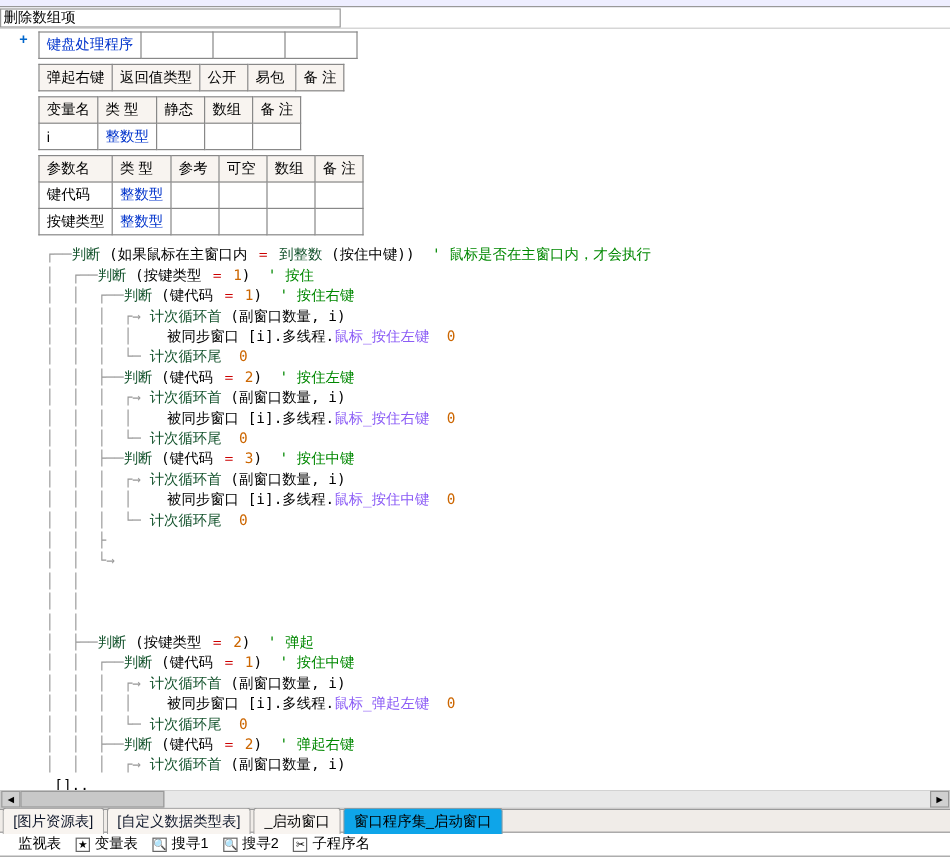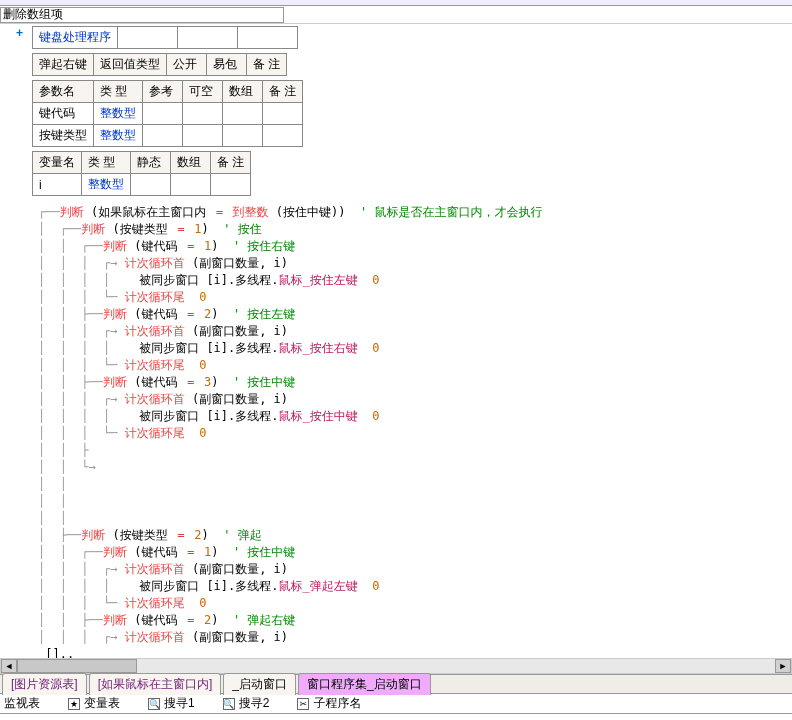--- a/index.html
+++ b/index.html
@@ -7,31 +7,31 @@
 .topborder{border-bottom:1px solid #999;height:6px;background:#eef}
 .inputbar{height:18px;display:flex;align-items:center;border-bottom:1px solid #ccc}
 .inputbar input{width:284px;height:16px;font-size:12px;border:1px solid #999;padding:0 2px}
 .plus{color:#0066cc;font-weight:bold;padding:0 8px;cursor:pointer}
 .main{padding-left:32px;padding-top:2px;height:636px;overflow:auto}
 table{border-collapse:collapse;margin-bottom:4px}
 table td,table th{border:1px solid #888;padding:2px 6px;font-size:12px;font-weight:normal;text-align:left;height:18px;min-width:40px}
 table th{background:#f8f4f0}
 .link{color:#0033cc;cursor:pointer}
 .tree{font-family:SimSun,monospace;font-size:12px;line-height:17px;white-space:pre;padding-left:6px;padding-top:4px}
-.t-kw{color:#ef4444}
+.t-kw{color:#14532d}
 .t-op{color:#cc0000}
 .t-com{color:#008800}
 .t-num{color:#cc6600}
-.t-red{color:#be185d}
+.t-red{color:#8b5cf6}
 .conn{color:#999}
 .tabs-bottom{position:absolute;bottom:26px;left:0;right:0;height:20px;border-top:1px solid #999;border-bottom:1px solid #999;display:flex;align-items:center;background:#f0ece8}
 .tab{padding:2px 8px;border:1px solid #999;border-bottom:none;margin-left:2px;background:#f8f4f0;font-size:12px;border-radius:3px 3px 0 0;cursor:pointer}
-.tab.sp{color:#701a75}
-.tab.active{background:#f0abfc}
-.toolbar-bottom{position:absolute;bottom:6px;left:0;right:0;height:20px;display:flex;align-items:center;gap:28px;padding-left:4px;border-bottom:1px solid #999}
+.tab.sp{color:#0f172a}
+.tab.active{background:#0ea5e9}
+.toolbar-bottom{position:absolute;bottom:6px;left:0;right:0;height:20px;display:flex;align-items:center;gap:12px;padding-left:15px;border-bottom:1px solid #999}
 .tool{display:flex;align-items:center;gap:4px;font-size:12px;cursor:pointer}
 .ico{display:inline-block;width:12px;height:12px;border:1px solid #666;font-size:9px;text-align:center;line-height:10px}
 .scrollh{position:absolute;bottom:46px;left:0;right:0;height:16px;background:#e8e8e8;border:1px solid #ccc;display:flex}
 .scrollh .btn{width:16px;height:14px;background:#d0d0d0;border:1px solid #999;text-align:center;font-size:9px;line-height:12px;cursor:pointer}
 .scrollh .track{flex:1;position:relative}
 .scrollh .thumb{position:absolute;left:0;width:120px;height:14px;background:#c8c8c8;border:1px solid #999}
 </style>
 </head>
 <body>
 
@@ -62,59 +62,59 @@
       <th>公开</th>
       <th>易包</th>
       <th>备 注</th>
     </tr>
   </tbody>
     </table>
 
   <table>
     <tbody>
         <tr>
+      <th>变量名</th>
+      <th>类 型</th>
+      <th>静态</th>
+      <th>数组</th>
+      <th>备 注</th>
+    </tr>
+    <tr>
+      <td>i</td>
+      <td class="link">整数型</td>
+      <td></td>
+          <td></td>
+          <td></td>
+    </tr>
+  </tbody>
+    </table>
+
+  <table>
+    <tbody>
+        <tr>
       <th>参数名</th>
       <th>类 型</th>
       <th>参考</th>
       <th>可空</th>
       <th>数组</th>
       <th>备 注</th>
     </tr>
     <tr>
       <td>键代码</td>
       <td class="link">整数型</td>
       <td></td>
           <td></td>
           <td></td>
           <td></td>
     </tr>
     <tr>
       <td>按键类型</td>
       <td class="link">整数型</td>
       <td></td>
           <td></td>
-          <td></td>
-          <td></td>
-    </tr>
-  </tbody>
-    </table>
-
-  <table>
-    <tbody>
-        <tr>
-      <th>变量名</th>
-      <th>类 型</th>
-      <th>静态</th>
-      <th>数组</th>
-      <th>备 注</th>
-    </tr>
-    <tr>
-      <td>i</td>
-      <td class="link">整数型</td>
-      <td></td>
           <td></td>
           <td></td>
     </tr>
   </tbody>
     </table>
 
   <div class="tree"><span class="conn">┌──</span><span class="t-kw">判断</span> (<span>如果鼠标在主窗口内</span> <span class="t-op">＝</span> <span class="t-kw">到整数</span> (<span>按住中键</span>))  <span class="t-com">' </span><span class="t-com">鼠标是否在主窗口内，才会执行</span>
 <span class="conn">│  ┌──</span><span class="t-kw">判断</span> (<span>按键类型</span> <span class="t-op">＝</span> <span class="t-num">1</span>)  <span class="t-com">' </span><span class="t-com">按住</span>
 <span class="conn">│  │  ┌──</span><span class="t-kw">判断</span> (<span>键代码</span> <span class="t-op">＝</span> <span class="t-num">1</span>)  <span class="t-com">' </span><span class="t-com">按住右键</span>
 <span class="conn">│  │  │  ┌→ </span><span class="t-kw">计次循环首</span> (<span>副窗口数量</span>, <span>i</span>)
@@ -149,21 +149,21 @@
 <div class="scrollh">
   <div class="btn">◄</div>
   <div class="track">
       <div class="thumb"></div>
     </div>
   <div class="btn">►</div>
 </div>
 
 <div class="tabs-bottom">
   <div class="tab sp">[图片资源表]</div>
-  <div class="tab sp">[如果鼠标在主窗口内]</div>
+  <div class="tab sp">[自定义数据类型表]</div>
   <div class="tab">_启动窗口</div>
   <div class="tab active">窗口程序集_启动窗口</div>
 </div>
 
 <div class="toolbar-bottom">
   <div class="tool">
       <span>监视表</span>
     </div>
   <div class="tool">
       <span class="ico">★</span>

